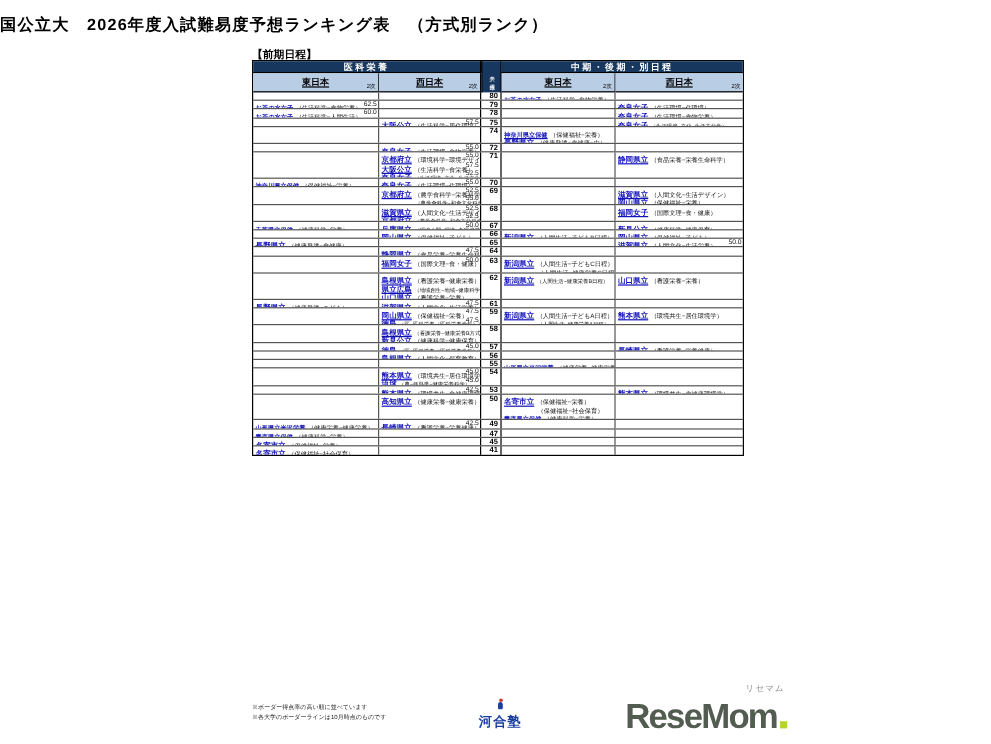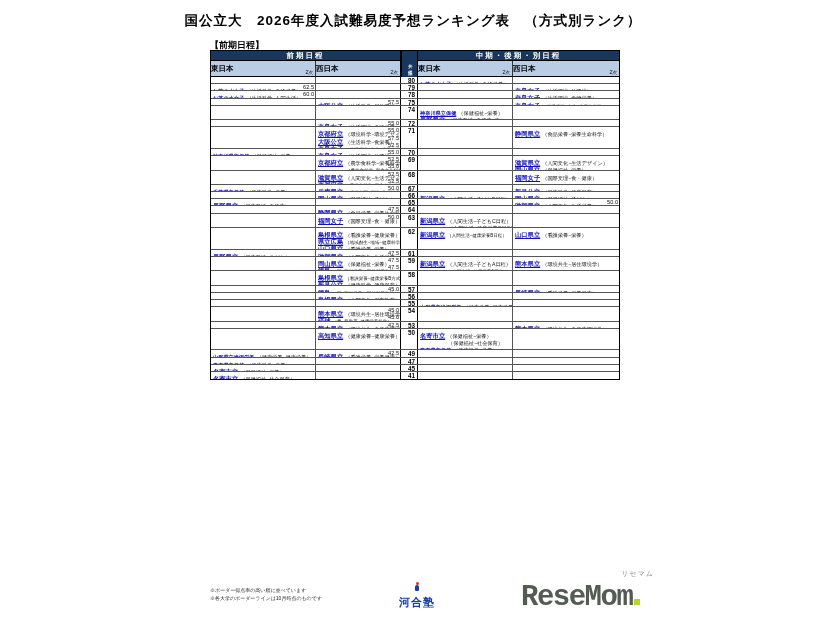--- a/index.html
+++ b/index.html
@@ -1,33 +1,33 @@
 <!DOCTYPE html>
 <html style="--header-navy: #17375e; --subheader-blue: #b9cde5; --university-blue: #1212bb; --kawai-blue: #1a3fa0; --resemom-green: #525c50; --resemom-lime: #b5d433;"><head>
 <meta charset="utf-8">
 <style>
   html,body{margin:0;padding:0;background:#fff;}
   .page{position:relative;width:826px;height:620px;background:#fff;overflow:hidden;
         font-family:"Liberation Sans",sans-serif;color:#000;}
-  .title{position:absolute;top:12px;left:0;width:100%;text-align:center;
+  .title{position:absolute;top:12px;left:0;width:100%;
          font-size:13.5px;font-weight:bold;letter-spacing:1px;}
   .category{position:absolute;top:39px;left:210px;font-size:9px;font-weight:bold;}
 
   
   .rank-table{position:absolute;top:50px;left:210px;width:408px;border:1.5px solid #000;box-sizing:content-box;}
   .hdr{display:grid;grid-template-columns:105px 85px 17px 95px 106px;grid-template-rows:10px 16px;}
   .h-section{background:var(--header-navy);color:#fff;font-size:7.5px;font-weight:bold;
              text-align:center;line-height:10px;letter-spacing:2px;border-bottom:1px solid #000;}
   .h-front{grid-column:1/3;grid-row:1;border-right:1px solid #000;}
   .h-late{grid-column:4/6;grid-row:1;}
   .h-score{grid-column:3;grid-row:1/3;background:var(--header-navy);color:#fff;
            display:flex;align-items:center;justify-content:center;border-left:1px solid #000;border-right:1px solid #000;}
   .h-score span{writing-mode:vertical-rl;font-size:4.6px;letter-spacing:0.5px;line-height:1;}
   .h-sub{position:relative;background:var(--subheader-blue);font-size:7.5px;font-weight:bold;
-         line-height:16px;border-bottom:1.5px solid #000;}
+         text-align:center;line-height:16px;border-bottom:1.5px solid #000;text-decoration:underline;}
   .h-sub.fe{grid-column:1;grid-row:2;border-right:0.8px solid #333;}
   .h-sub.fw{grid-column:2;grid-row:2;border-right:1px solid #000;}
   .h-sub.re{grid-column:4;grid-row:2;border-right:0.8px solid #333;}
   .h-sub.rw{grid-column:5;grid-row:2;}
   .h-sub .niji{position:absolute;right:2px;bottom:1px;font-size:4.8px;font-weight:normal;line-height:5px;}
 
   .t-row{display:grid;grid-template-columns:105px 85px 17px 95px 106px;
          box-sizing:border-box;border-bottom:0.8px solid #555;}
   .t-row:last-child{border-bottom:none;}
   .c{position:relative;overflow:hidden;}
@@ -44,36 +44,36 @@
   .ln.small .pg{font-size:4.5px;}
   .val{position:absolute;right:1px;top:0;font-size:5.6px;color:#111;}
 
   
   .notes{position:absolute;left:210px;top:587px;font-size:5px;line-height:7.5px;color:#222;}
   .kawai{position:absolute;left:398px;top:582px;width:38px;text-align:center;}
   .kawai-mark{display:block;margin:0 auto 1px auto;width:6px;height:9px;position:relative;}
   .kawai-mark .flame{position:absolute;left:1px;top:3px;width:4px;height:6px;background:var(--kawai-blue);border-radius:2px 2px 1px 1px;}
   .kawai-mark .dot{position:absolute;left:1.5px;top:0;width:3px;height:3px;background:#d0342c;border-radius:50%;}
   .kawai-text{font-size:11px;font-weight:bold;color:var(--kawai-blue);letter-spacing:1px;}
-  .resemom{position:absolute;left:521px;top:569px;width:135px;height:46px;font-family:Liberation Mono, monospace;}
+  .resemom{position:absolute;left:521px;top:569px;width:135px;height:46px;}
   .rm-kana{position:absolute;top:0;right:2px;font-size:7px;color:#8f8f8f;letter-spacing:1px;}
   .rm-text{position:absolute;left:0;bottom:2px;font-size:29px;font-weight:bold;color:var(--resemom-green);letter-spacing:-1.5px;line-height:30px;}
   .rm-dot{display:inline-block;width:6px;height:6px;background:var(--resemom-lime);margin-left:2px;}
 </style>
 </head>
 <body>
 
 <div class="page">
 
   <div class="title">国公立大　2026年度入試難易度予想ランキング表　（方式別ランク）</div>
   <div class="category">【前期日程】</div>
 
   <div class="rank-table">
     <div class="hdr">
-      <div class="h-section h-front">前期日程</div>
+      <div class="h-section h-front">医科栄養</div>
       <div class="h-score">
         <span>共テ得点率</span>
       </div>
       <div class="h-section h-late">中期・後期・別日程</div>
 
       <div class="h-sub fe">
         <span>東日本</span>
         <span class="niji">2次</span>
       </div>
       <div class="h-sub fw">

